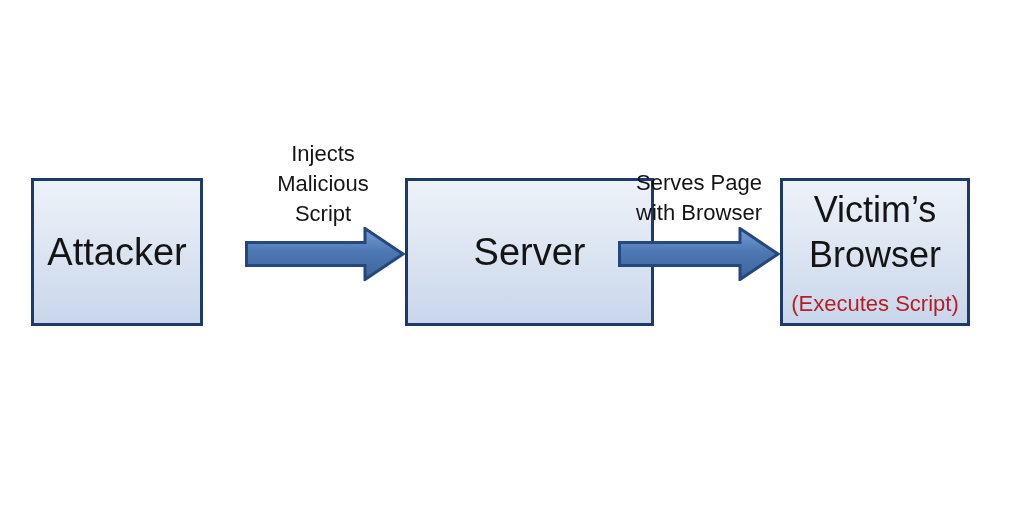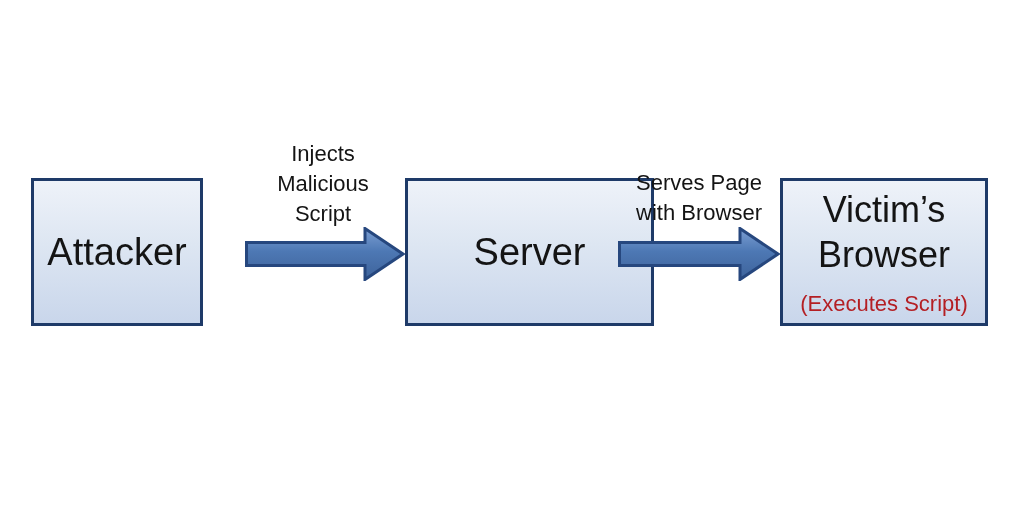--- a/index.html
+++ b/index.html
@@ -24,21 +24,21 @@
     border: 3px solid #1e3a68;
     background: linear-gradient(180deg, #eef2f9 0%, #dde6f2 45%, #c9d6eb 100%);
     display: flex;
     flex-direction: column;
     align-items: center;
     justify-content: center;
     text-align: center;
   }
   .node-attacker { left: 31px;  width: 172px; }
   .node-server   { left: 405px; width: 249px; }
-  .node-victim   { left: 780px; width: 208px; }
+  .node-victim   { left: 780px; width: 190px; }
   .node-label {
     font-size: 38px;
     line-height: 44px;
     white-space: pre-line;
     color: #141414;
   }
   .node-victim .node-label {
     font-size: 36px;
     line-height: 45px;
   }

